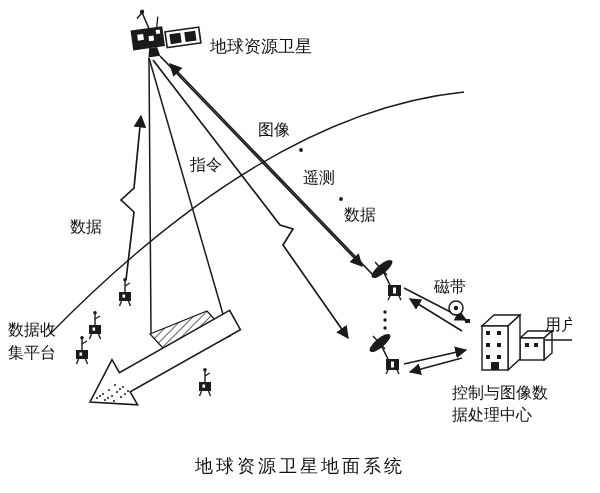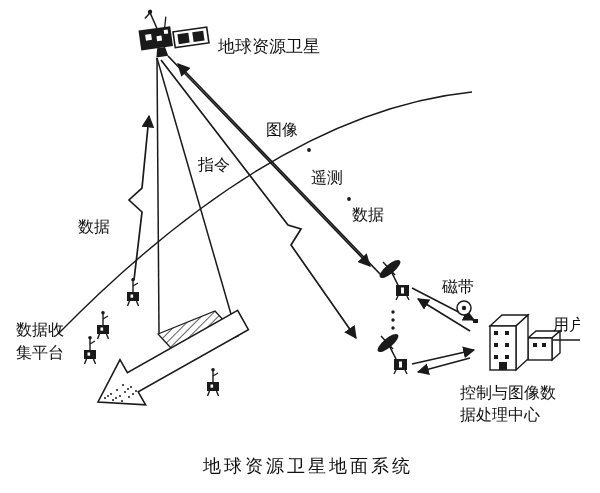--- a/index.html
+++ b/index.html
@@ -1,18 +1,18 @@
 <!DOCTYPE html>
 <html><head>
 <meta charset="utf-8">
 <style>
   html,body{margin:0;padding:0;background:#ffffff;}
   #canvas{
     position:relative;width:572px;height:493px;background:#ffffff;
-    font-family:"DejaVu Sans","Liberation Sans",sans-serif;overflow:hidden;margin-left:8px;
+    font-family:"DejaVu Sans","Liberation Sans",sans-serif;overflow:hidden;
   }
   svg{display:block;}
   .ink{stroke:#1a1a1a;fill:none;}
   .fillink{fill:#1a1a1a;stroke:none;}
   .lbl{font-family:"DejaVu Sans","Liberation Sans",sans-serif;font-size:16px;fill:#111111;}
   .lbl-big{font-size:17px;}
   .caption{font-size:18px;letter-spacing:3px;fill:#111111;
            font-family:"DejaVu Sans","Liberation Sans",sans-serif;}
 </style>
 </head>

